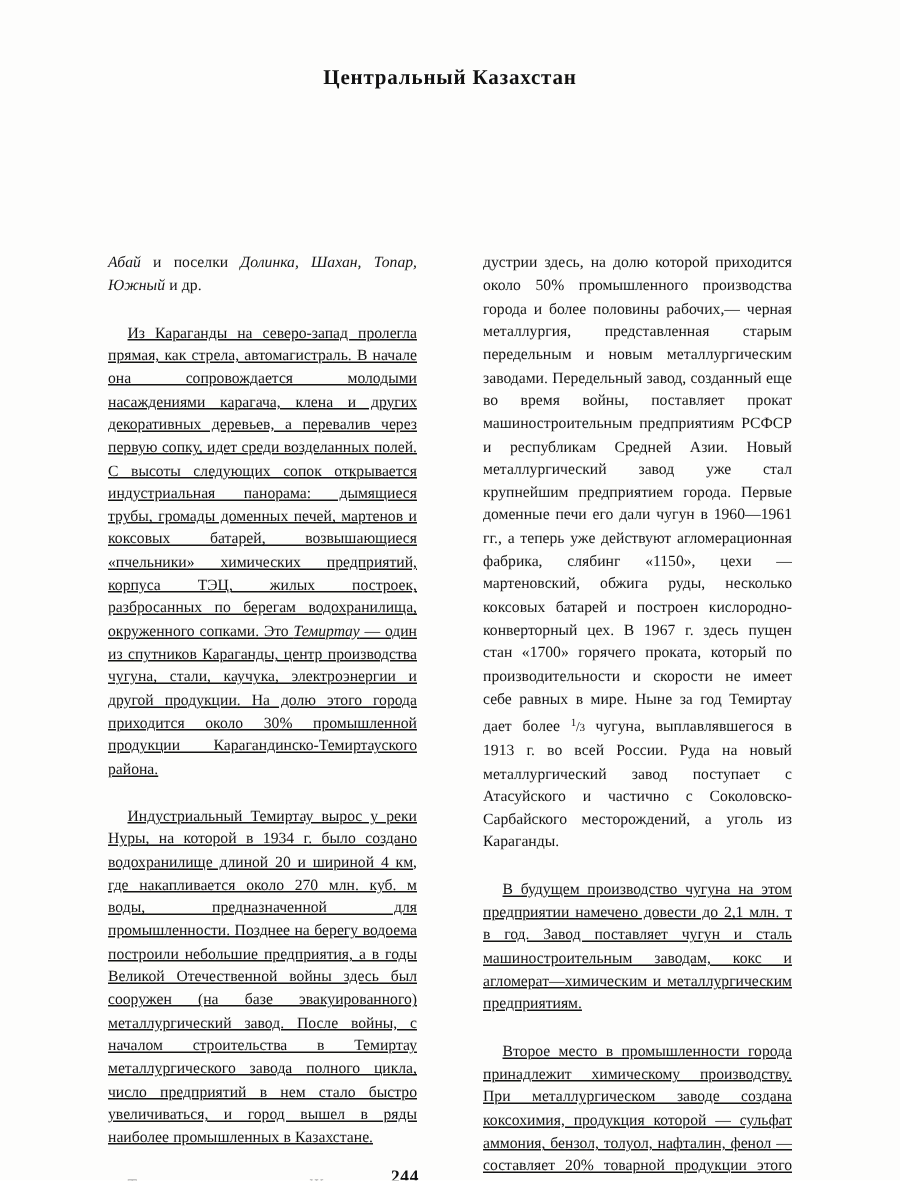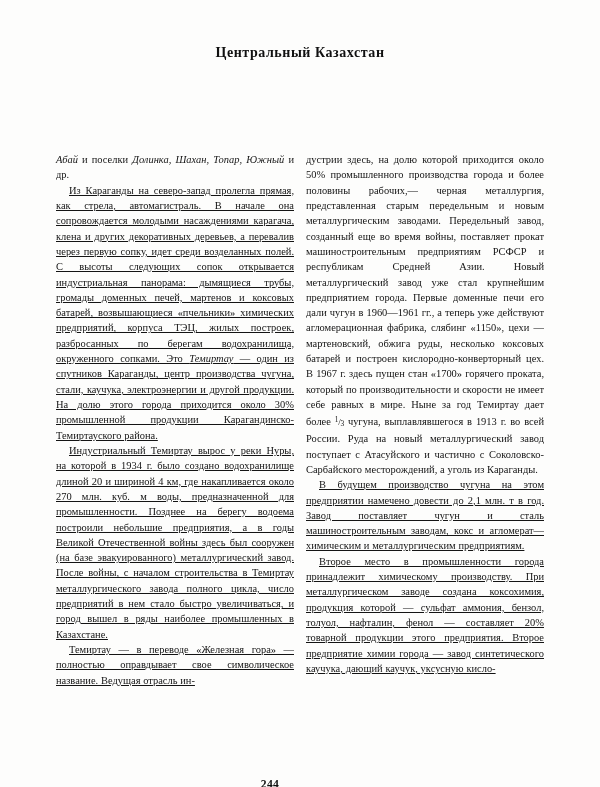--- a/index.html
+++ b/index.html
@@ -40,21 +40,21 @@
     left: 56px;
     width: 489px;
     display: flex;
     gap: 12px;
   }
   .col {
     width: 238px;
     flex: 0 0 238px;
   }
   .col p {
-    margin: 0;
+    margin: 16px;
     font-size: 10.45px;
     line-height: 15.32px;
     text-align: justify;
     text-justify: inter-word;
     hyphens: manual;
     color: #141414;
     word-spacing: 0.2px;
   }
   .col p.indent {
     text-indent: 13px;

